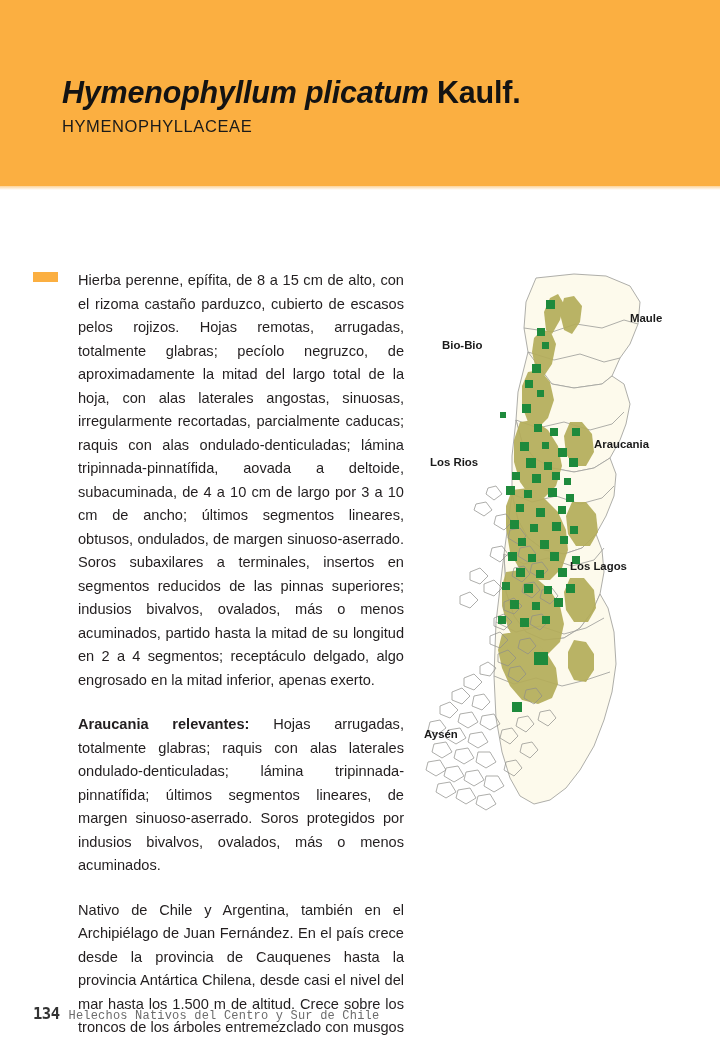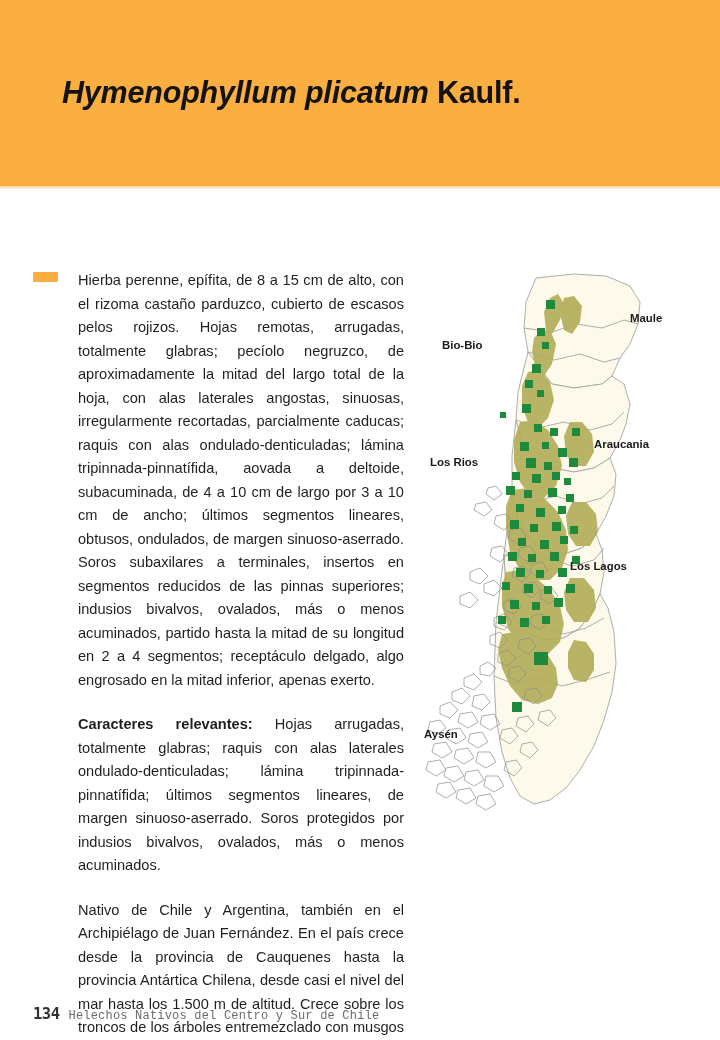--- a/index.html
+++ b/index.html
@@ -139,27 +139,28 @@
     letter-spacing: 0.2px;
   }
 </style>
 </head>
 <body>
 
 <div id="header-band">
   <div id="species-title">
     <span class="epithet">Hymenophyllum plicatum</span><span class="authority"> Kaulf.</span>
   </div>
+  <div id="family-name">HYMENOPHYLLACEAE</div>
 </div>
 
 <div id="accent-bar"></div>
 
 <div id="text-column">
   <p class="para">Hierba perenne, epífita, de 8 a 15 cm de alto, con el rizoma castaño parduzco, cubierto de escasos pelos rojizos. Hojas remotas, arrugadas, totalmente glabras; pecíolo negruzco, de aproximadamente la mitad del largo total de la hoja, con alas laterales angostas, sinuosas, irregularmente recortadas, parcialmente caducas; raquis con alas ondulado-denticuladas; lámina tripinnada-pinnatífida, aovada a deltoide, subacuminada, de 4 a 10 cm de largo por 3 a 10 cm de ancho; últimos segmentos lineares, obtusos, ondulados, de margen sinuoso-aserrado. Soros subaxilares a terminales, insertos en segmentos reducidos de las pinnas superiores; indusios bivalvos, ovalados, más o menos acuminados, partido hasta la mitad de su longitud en 2 a 4 segmentos; receptáculo delgado, algo engrosado en la mitad inferior, apenas exerto.</p>
-  <p class="para"><span class="lead">Caracteres relevantes:</span><span> Hojas arrugadas, totalmente glabras; raquis con alas laterales ondulado-denticuladas; lámina tripinnada-pinnatífida; últimos segmentos lineares, de margen sinuoso-aserrado. Soros protegidos por indusios bivalvos, ovalados, más o menos acuminados.</span></p>
+  <p class="para"><span class="lead">Araucania relevantes:</span><span> Hojas arrugadas, totalmente glabras; raquis con alas laterales ondulado-denticuladas; lámina tripinnada-pinnatífida; últimos segmentos lineares, de margen sinuoso-aserrado. Soros protegidos por indusios bivalvos, ovalados, más o menos acuminados.</span></p>
   <p class="para">Nativo de Chile y Argentina, también en el Archipiélago de Juan Fernández. En el país crece desde la provincia de Cauquenes hasta la provincia Antártica Chilena, desde casi el nivel del mar hasta los 1.500 m de altitud. Crece sobre los troncos de los árboles entremezclado con musgos y otros representantes del género.</p>
 </div>
 
 <div id="map-figure">
   <svg viewBox="0 0 272 552" xmlns="http://www.w3.org/2000/svg">
 
     <g>
       <path d="M112,6 L150,2 L182,4 L206,14 L216,30 L214,52 L206,72 L196,86 L188,104 L178,112
                L150,116 L128,112 L112,100 L104,80 L100,56 L102,30 Z" fill="#fdfaec" stroke="#a5a5a0" stroke-width="0.9"></path>
       <path d="M104,80 L128,112 L150,116 L178,112 L188,104 L200,112 L206,132 L202,152 L196,168

